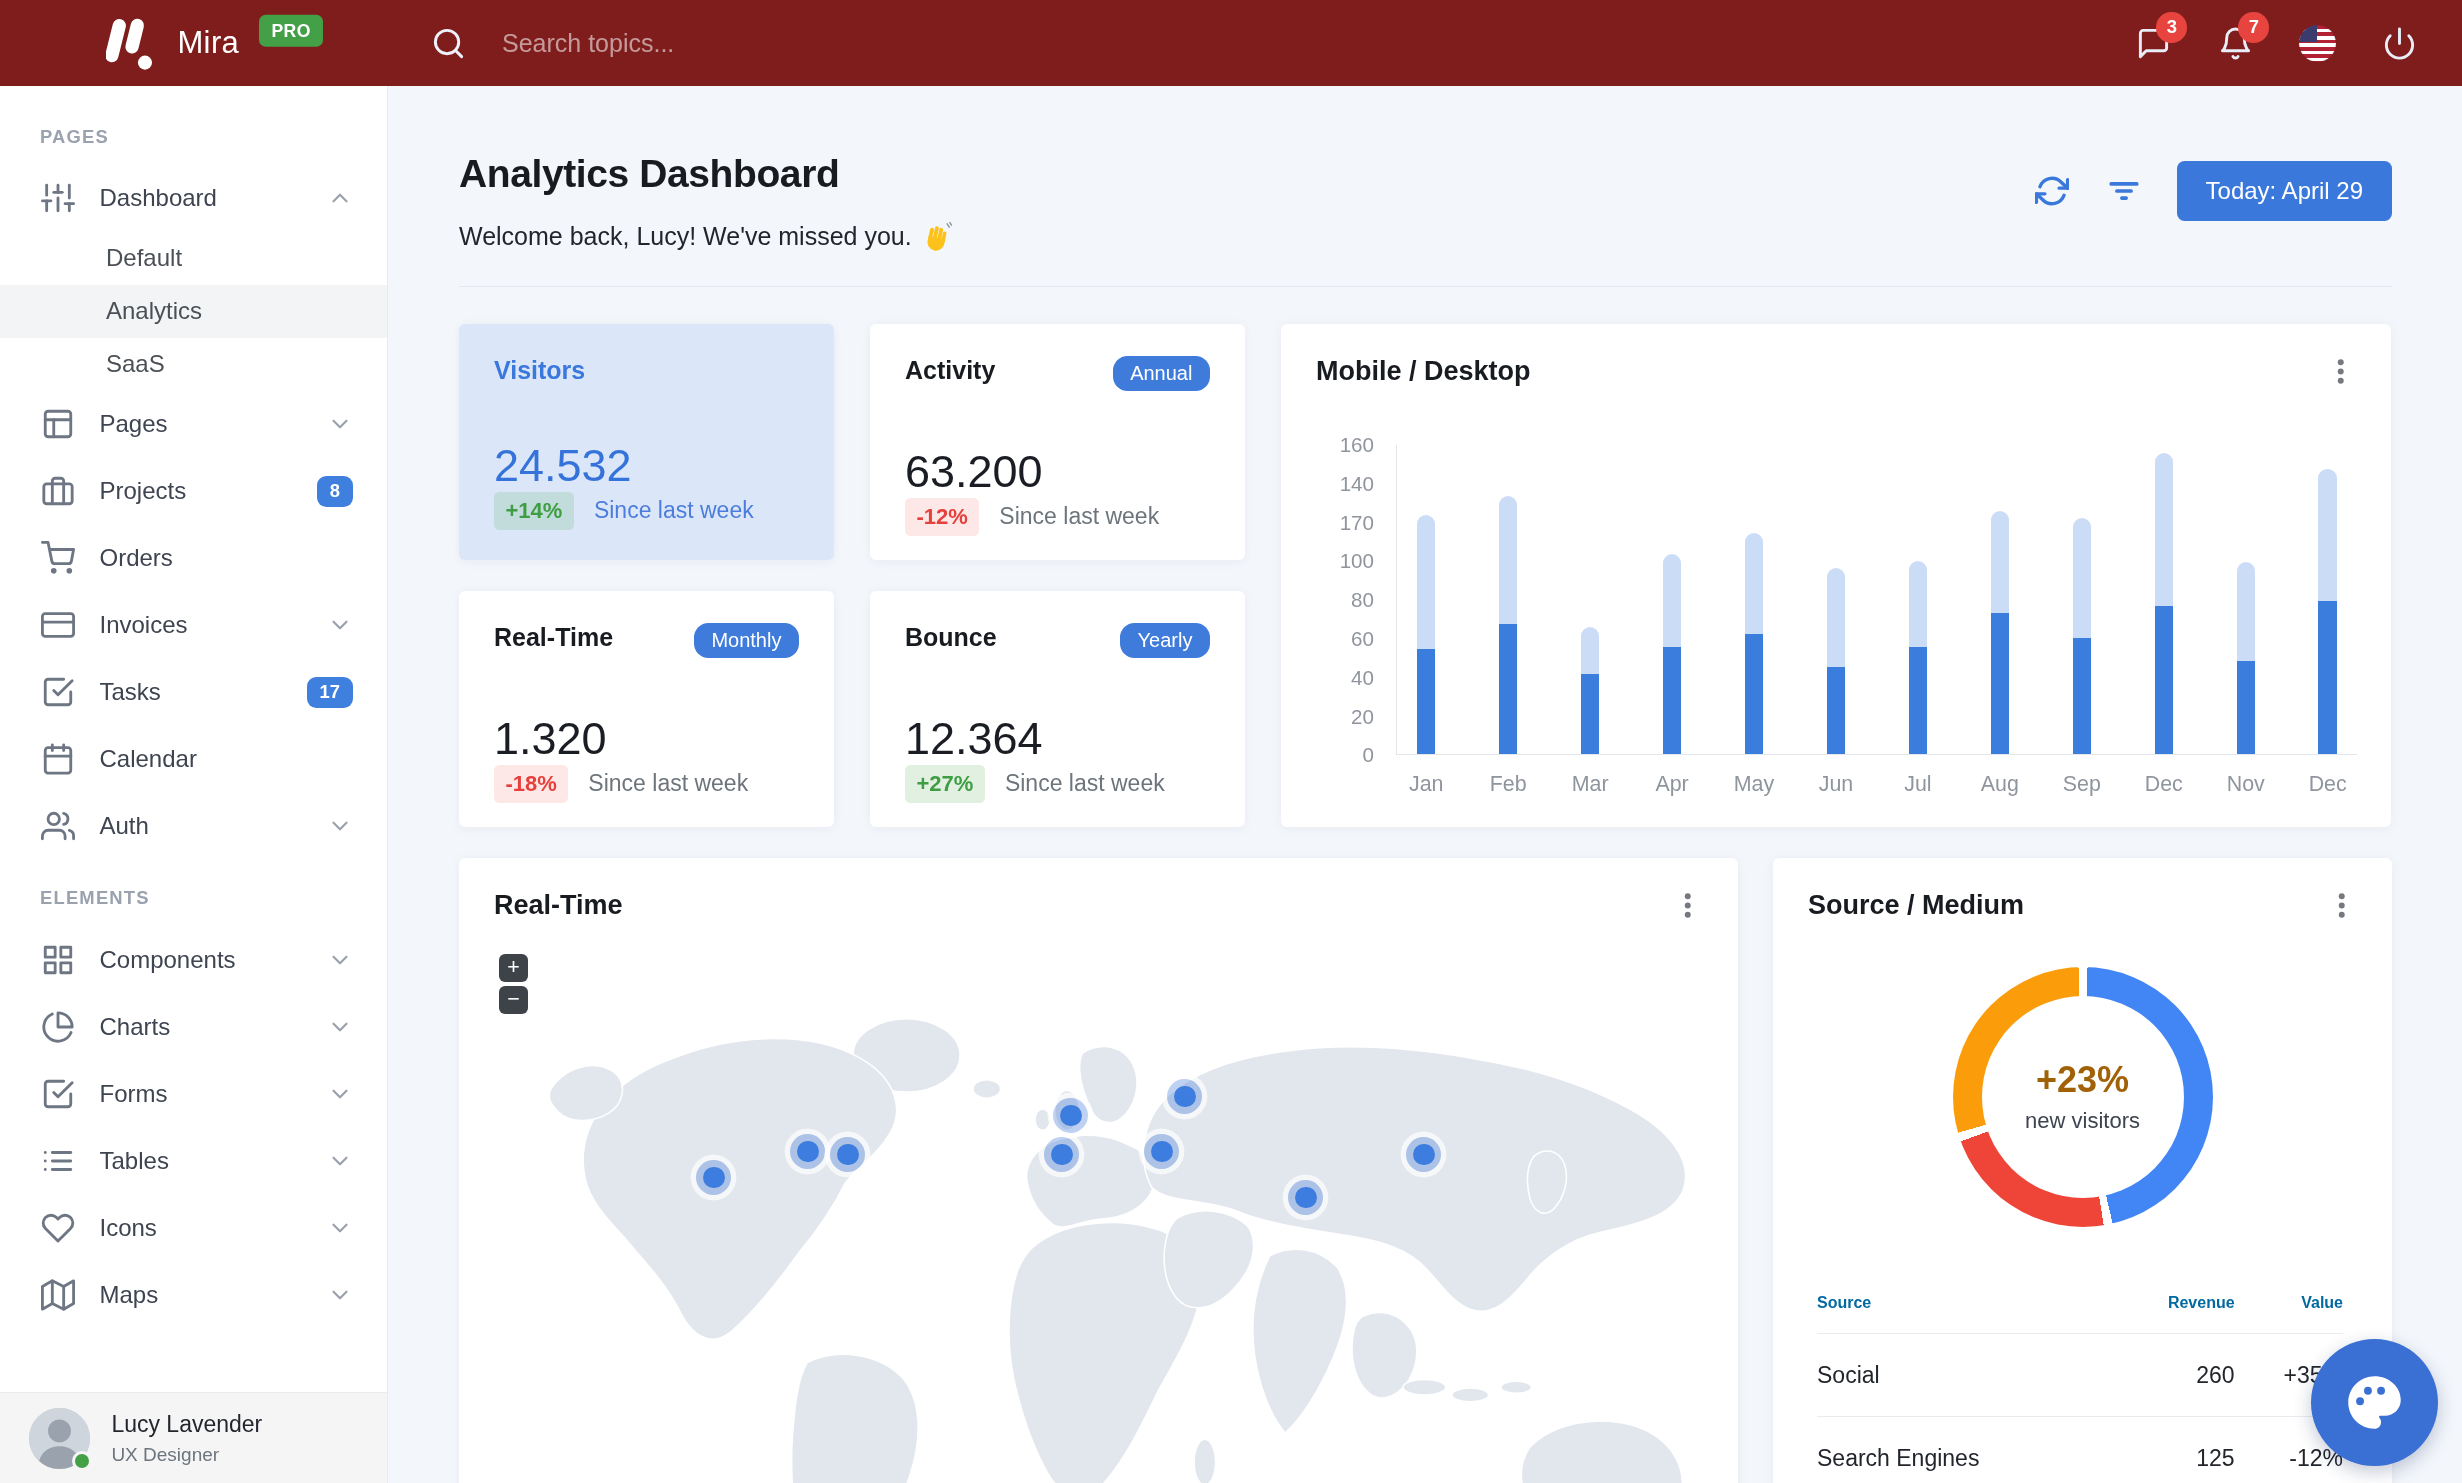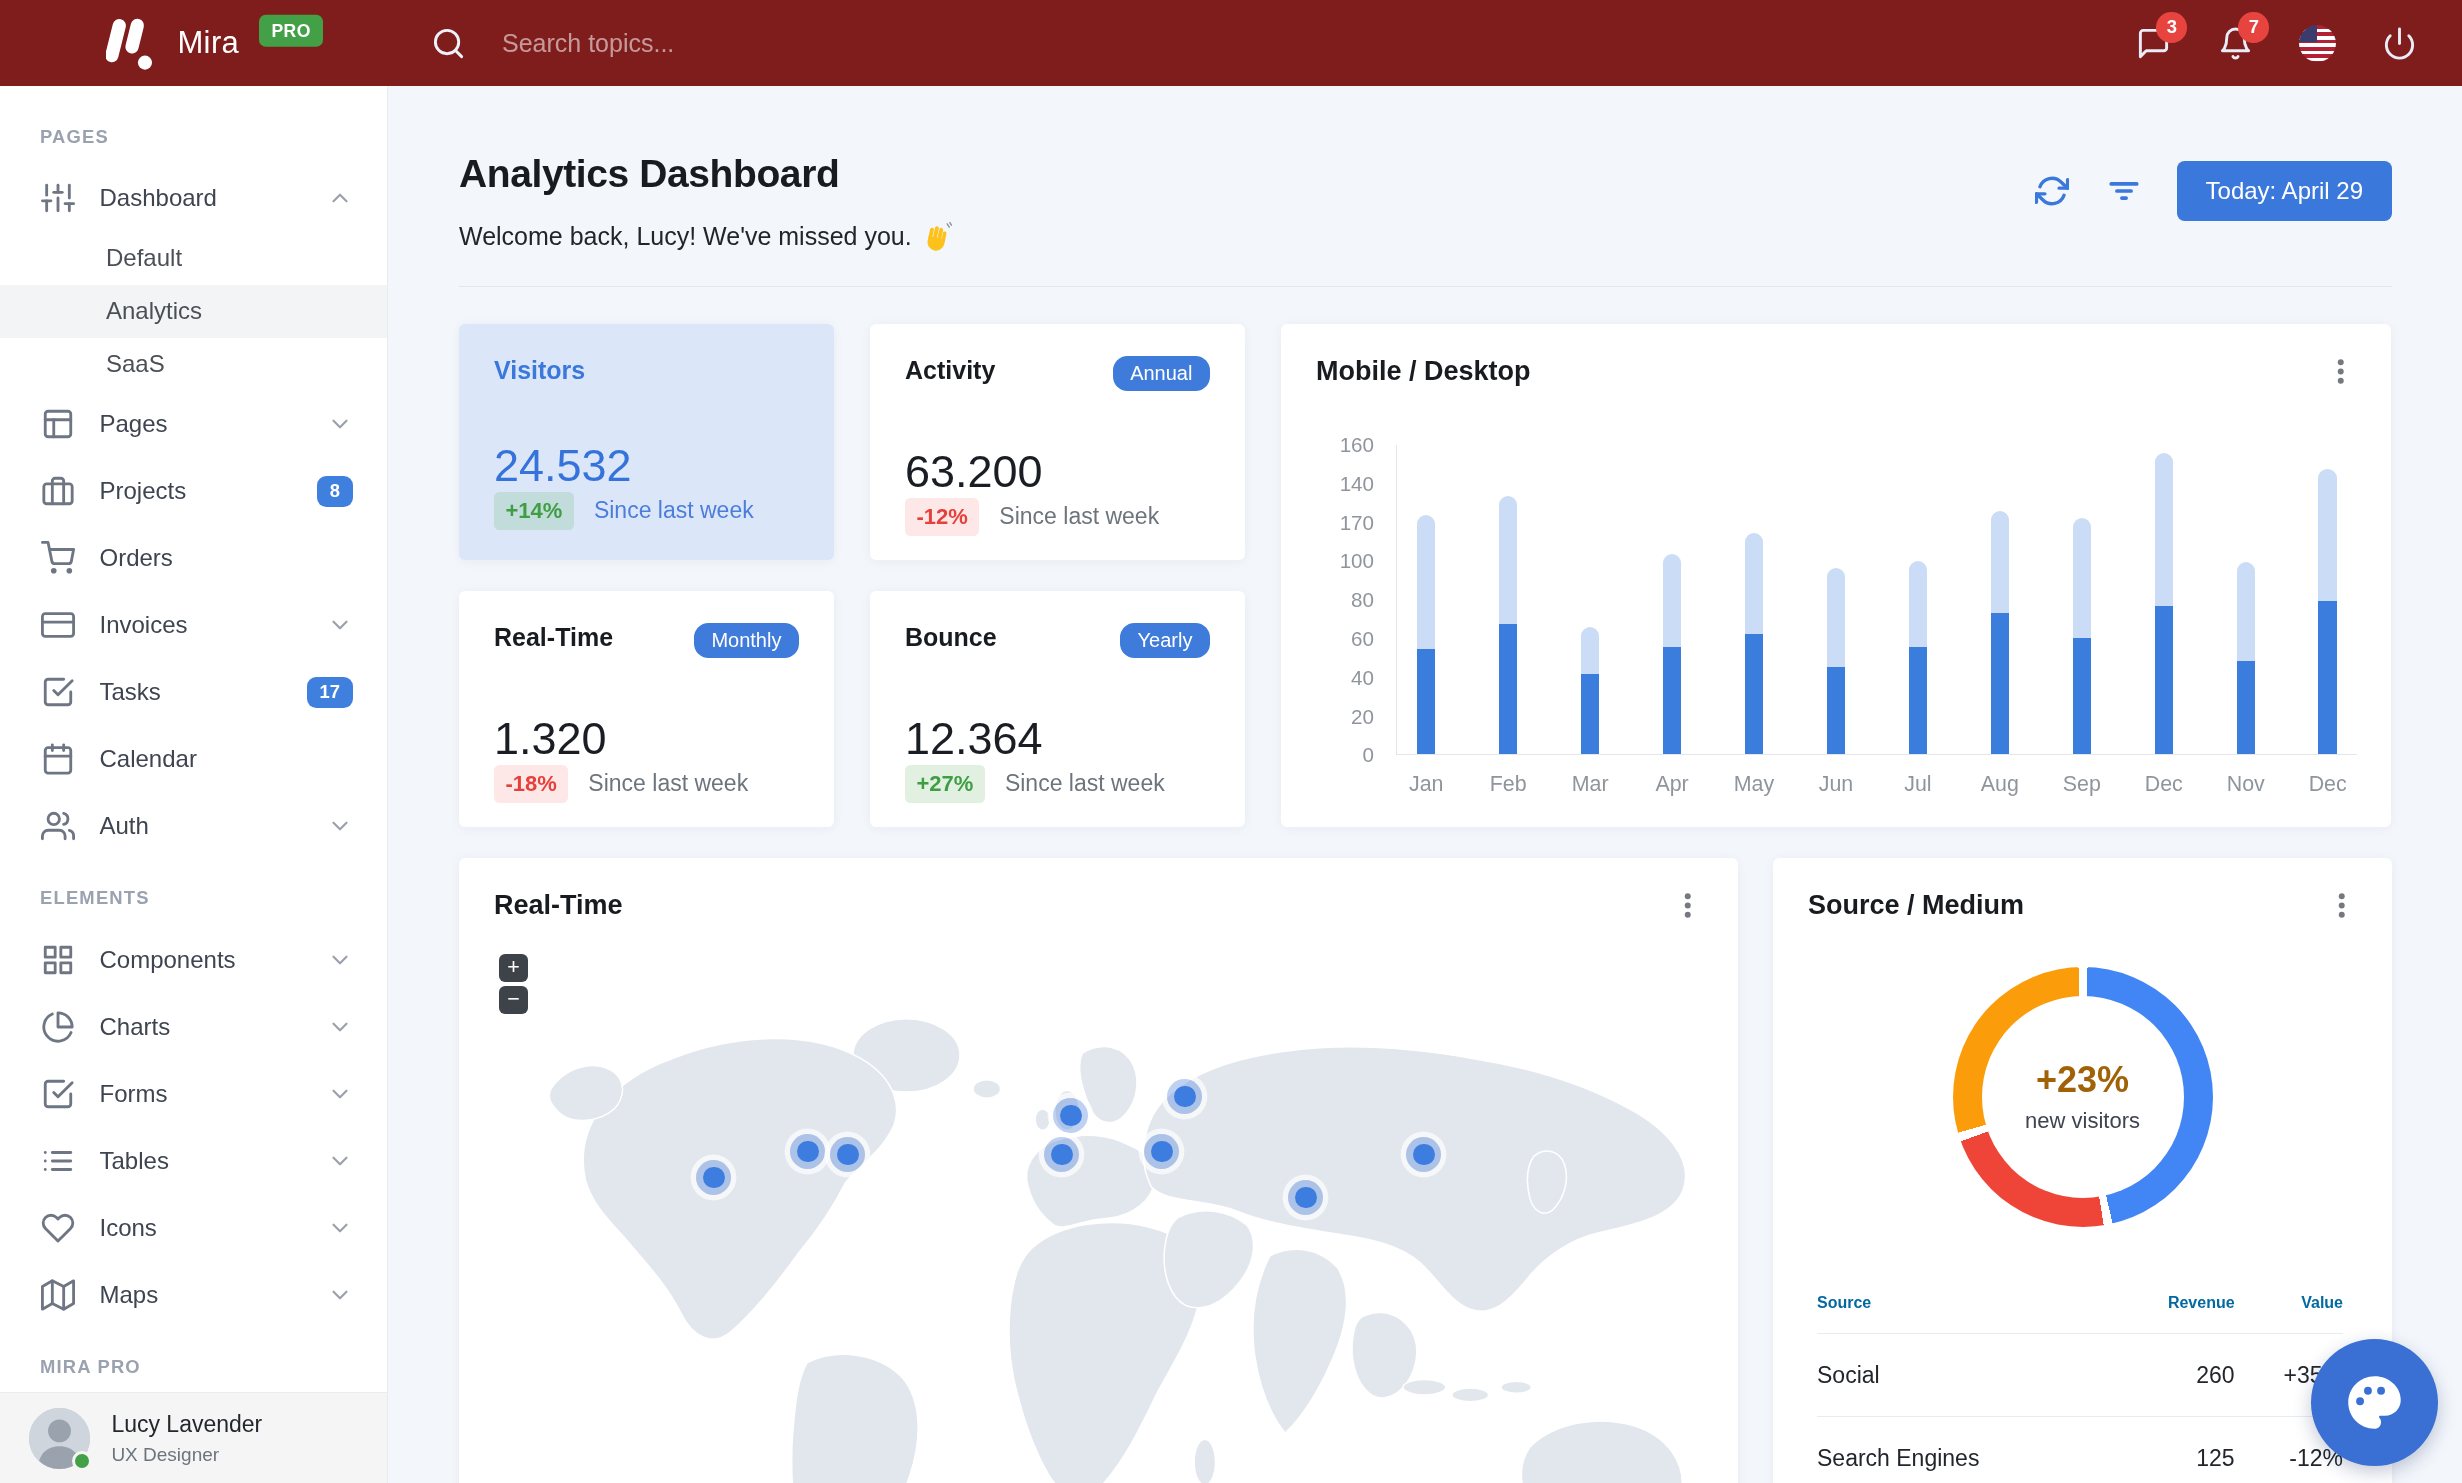--- a/index.html
+++ b/index.html
@@ -311,21 +311,20 @@
         <span class="s-icon"><svg viewBox="0 0 24 24" fill="none" stroke="currentColor" stroke-width="2" stroke-linecap="round" stroke-linejoin="round">
             <polygon points="1 6 1 22 8 18 16 22 23 18 23 2 16 6 8 2 1 6"></polygon>
             <line x1="8" y1="2" x2="8" y2="18"></line>
             <line x1="16" y1="6" x2="16" y2="22"></line>
           </svg></span>
         <span class="s-label">Maps</span>
         <span class="side-chev"><svg viewBox="0 0 24 24" fill="none" stroke="currentColor" stroke-width="2" stroke-linecap="round" stroke-linejoin="round">
             <polyline points="6 9 12 15 18 9"></polyline>
           </svg></span>
       </div>
-      <div class="section-label">MIRA PRO</div>
     </nav>
   <div class="side-footer">
     <span class="avatar">
       <svg viewBox="0 0 40 40">
           <rect width="40" height="40" fill="#cfd5dc"></rect>
           <circle cx="20" cy="15" r="7.5" fill="#9aa3ad"></circle>
           <path d="M6 40 C6 29 13 25 20 25 C27 25 34 29 34 40 Z" fill="#9aa3ad"></path>
         </svg>
       <span class="status-dot"></span>
     </span>

